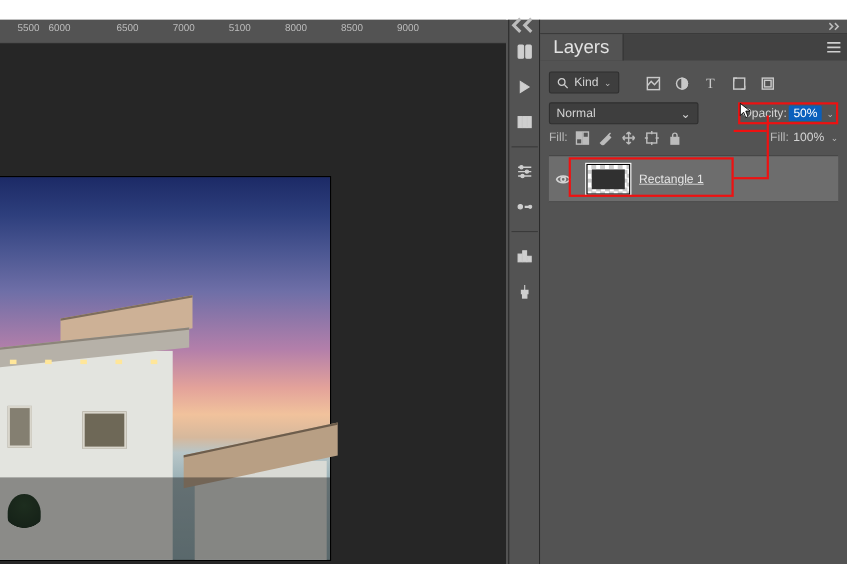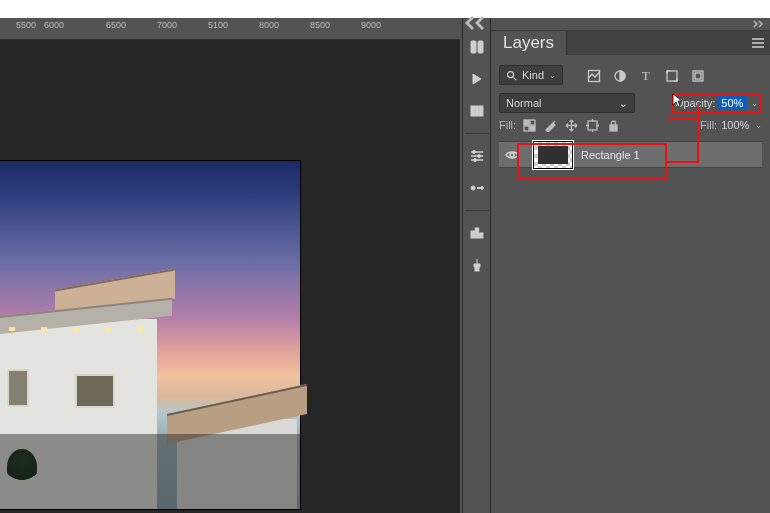--- a/index.html
+++ b/index.html
@@ -230,24 +230,25 @@
   .lock-icons span { width:14px; display:inline-flex; justify-content:center; color:#bcbcbc; }
   .lock-icons svg { width:13px; height:13px; fill:none; stroke:#bcbcbc; stroke-width:1.3; }
   .fill-group { margin-left:auto; display:flex; align-items:center; gap:4px; }
   .fill-val { color:#d4d4d4; }
 
   .layers-list {
     margin-top:4px;
   }
   .layer-item {
     display:flex; align-items:center;
-    height: 27px;
+    height: 43px;
     border-top:1px solid #444;
     border-bottom:1px solid #444;
     padding-right:6px;
+    text-decoration:underline;
   }
   .layer-item.selected {
     background: #6d6d6d;
   }
   .eye {
     width: 26px; height:100%;
     display:flex; align-items:center; justify-content:center;
     border-right:1px solid transparent;
   }
   .eye svg { width:14px; height:14px; fill:none; stroke:#d4d4d4; stroke-width:1.5; }

